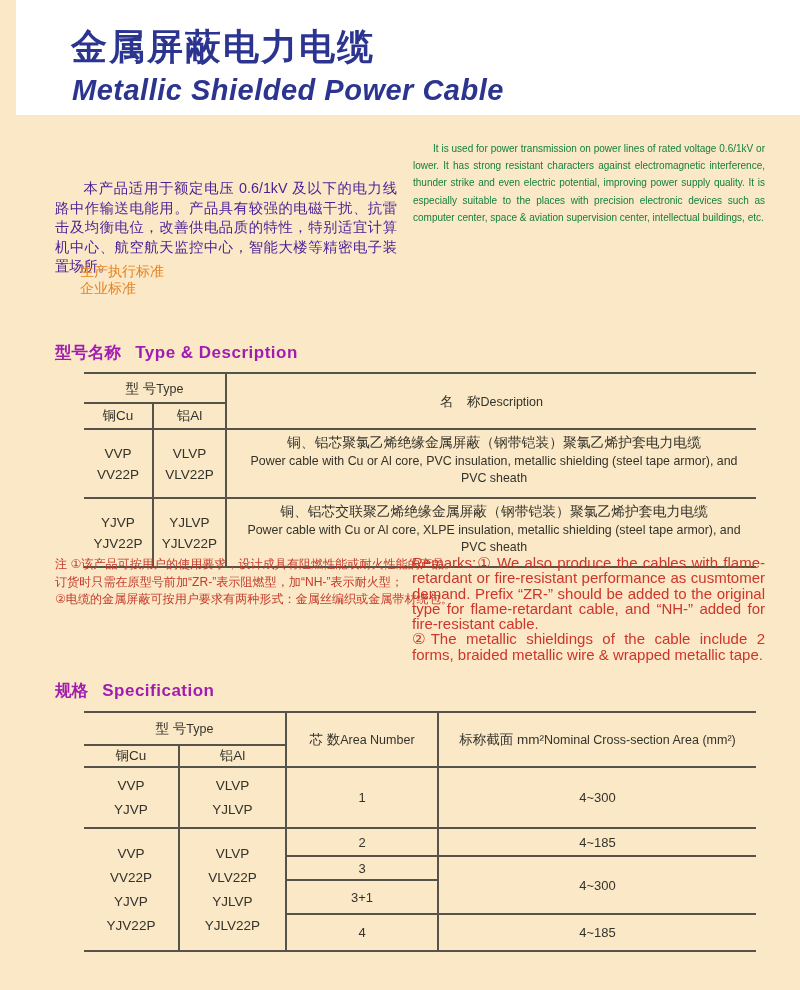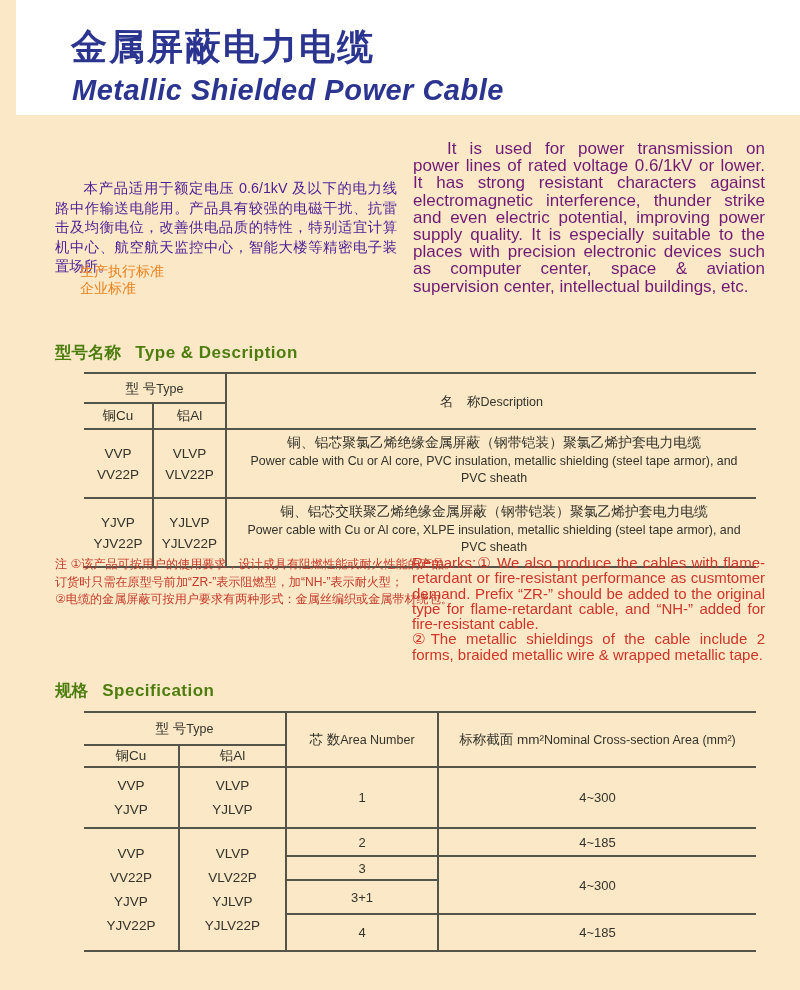--- a/index.html
+++ b/index.html
@@ -10,31 +10,31 @@
   
   .masthead { position:absolute; top:0; left:16px; width:800px; height:115px; background:#FFFFFF; }
   .title-zh { position:absolute; left:55px; top:26px; font-size:36px; font-weight:bold;
               color:#2B3590; letter-spacing:2px; line-height:42px; }
   .title-en { position:absolute; left:56px; top:74px; font-size:29px; font-weight:bold;
               font-style:italic; color:#2B3590; line-height:32px; letter-spacing:0.5px; }
 
   
   .intro-zh { position:absolute; left:55px; top:139px; width:342px; font-size:14.3px;
               line-height:19.6px; color:#4c1d95; text-align:justify; text-indent:2em;margin-top:40px; }
-  .intro-en { position:absolute; left:413px; top:140px; width:352px; font-size:17px;
-              line-height:17.2px; color:#701a75; text-align:justify; text-indent:2em; }
+  .intro-en { position:absolute; left:413px; top:140px; width:352px; font-size:10px;
+              line-height:17.2px; color:#15803d; text-align:justify; text-indent:2em; }
 
   
   .std-zh { position:absolute; left:80px; top:263px; font-size:14px; line-height:17px; color:#E8821F; }
   .std-en { position:absolute; left:443px; top:262px; }
   .std-en-title { font-size:13.5px; font-weight:bold; color:#DD6F1E; letter-spacing:1px; }
   .std-en-sub   { font-size:12.5px; color:#E8914C; margin-top:5px; }
 
   
-  .sec { position:absolute; left:55px; color:#4d7c0f; font-weight:bold; }
+  .sec { position:absolute; left:55px; color:#a21caf; font-weight:bold; }
   .sec1 { top:341px; }
   .sec2 { top:679px; }
   .sec .zh { font-size:16.5px; }
   .sec .en { font-size:17px; margin-left:9px; letter-spacing:0.5px; }
 
   
   table.t { position:absolute; left:84px; width:672px; border-collapse:collapse; table-layout:fixed;
             color:#34332B; border-top:2px solid #55544B; border-bottom:2px solid #55544B;
             border-left:hidden; border-right:hidden; }
   table.t th, table.t td { border:2px solid #55544B; font-weight:normal; text-align:center;

